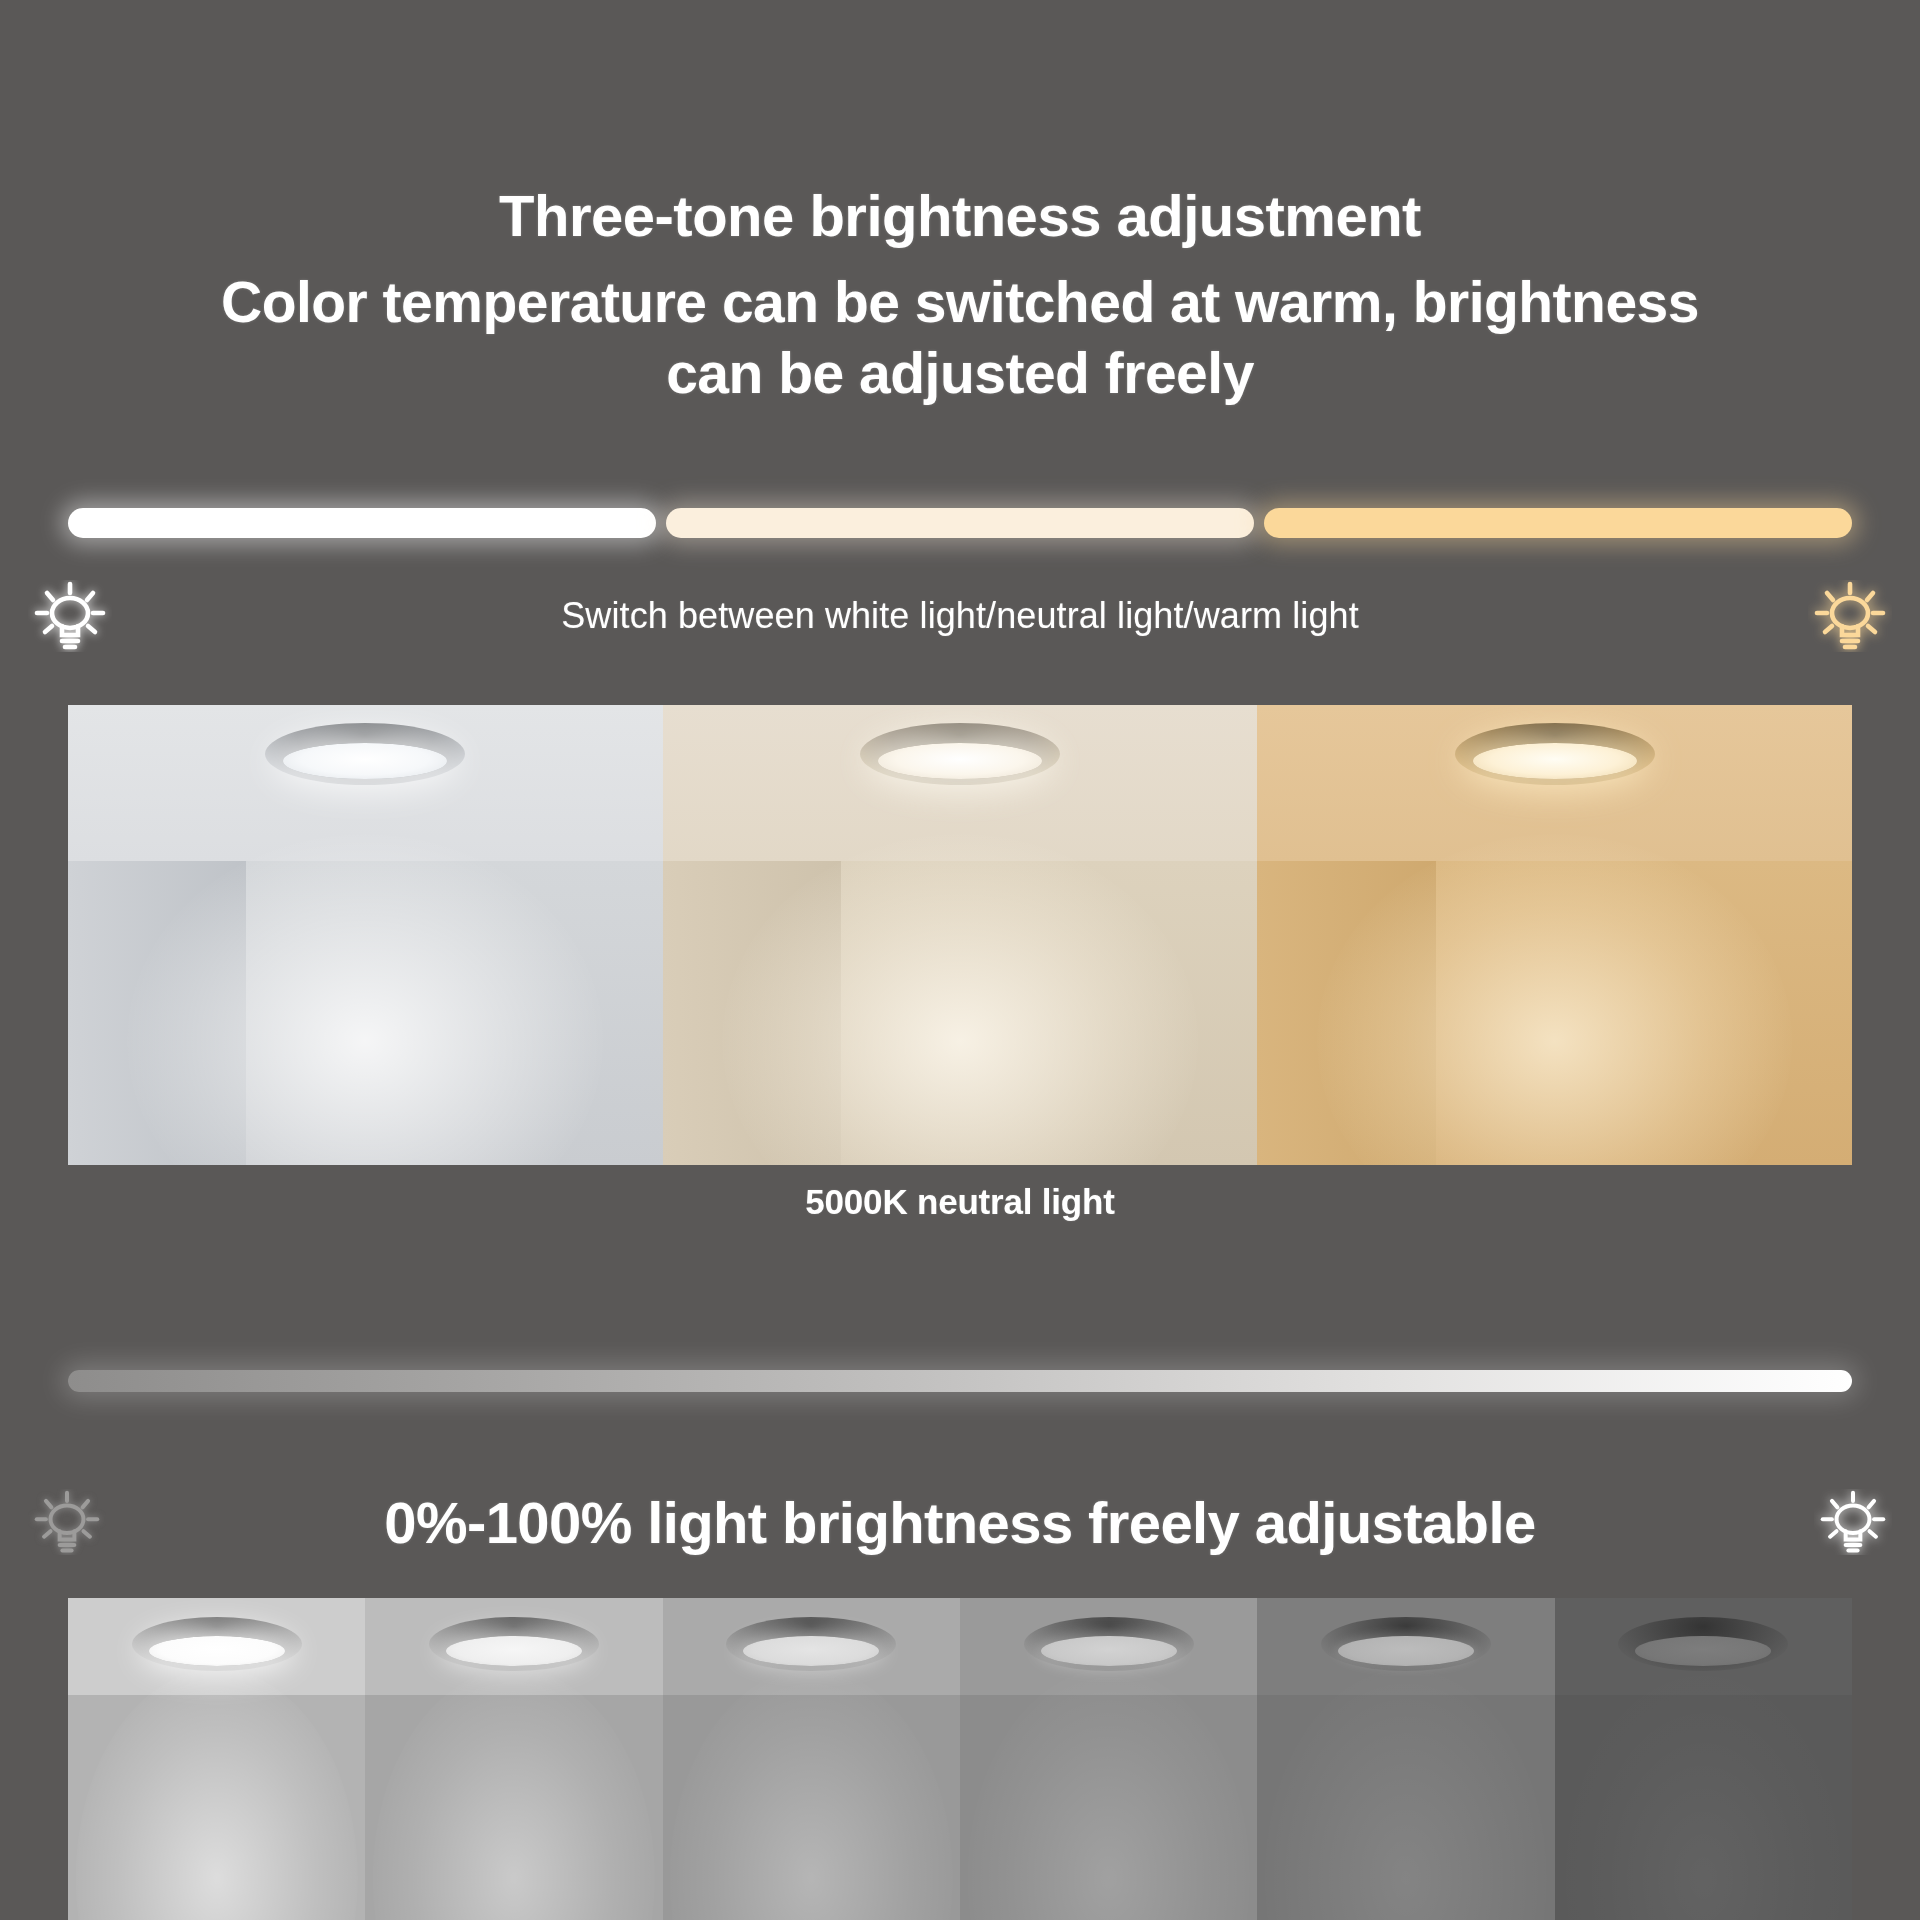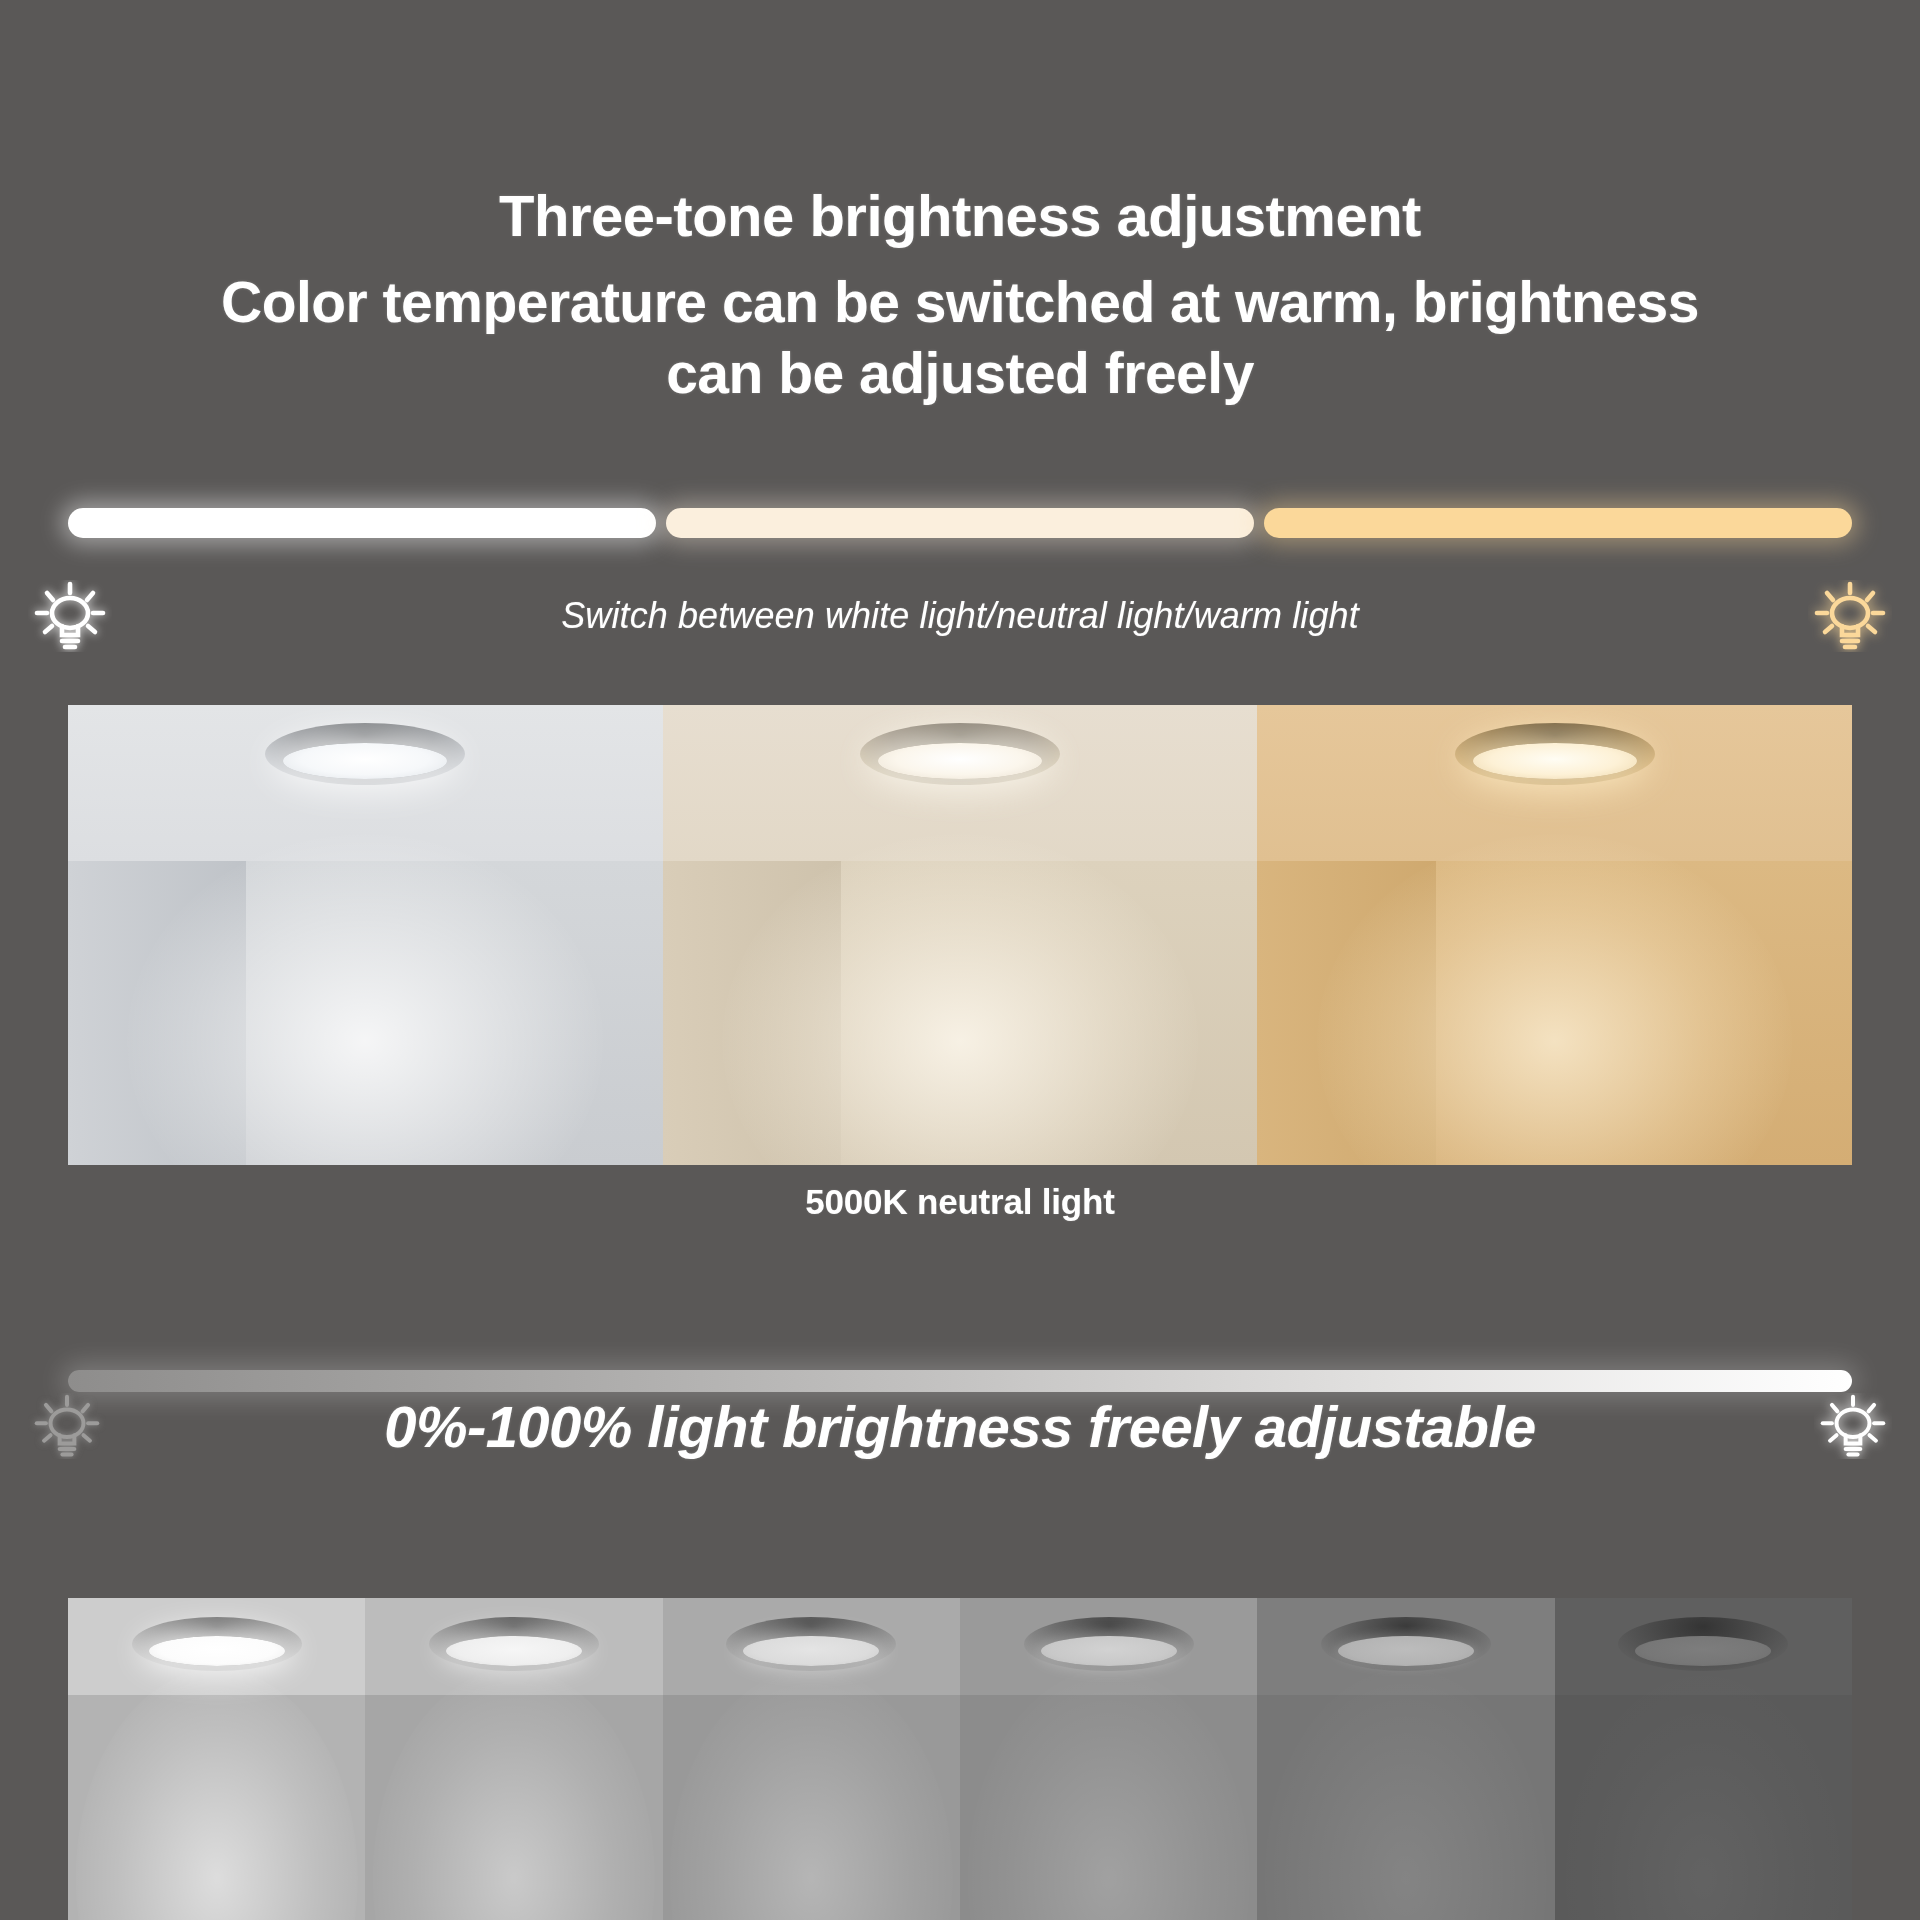--- a/index.html
+++ b/index.html
@@ -70,24 +70,23 @@
 
   
   .icon-caption-row {
     position: absolute;
     left: 0;
     width: 1920px;
     display: flex;
     align-items: center;
     justify-content: space-between;
     padding: 0 28px;
-    font-style: italic;
   }
   .row-switch { top: 580px; height: 72px; }
-  .row-bright { top: 1378px; height: 96px; }
+  .row-bright { top: 1474px; height: 96px; }
 
   .bulb-icon { width: 84px; height: 72px; flex: none; }
   .bulb-icon.small { width: 78px; height: 66px; }
 
   .caption-mid {
     flex: 1;
     text-align: center;
     color: #ffffff;
   }
   .switch-caption {

